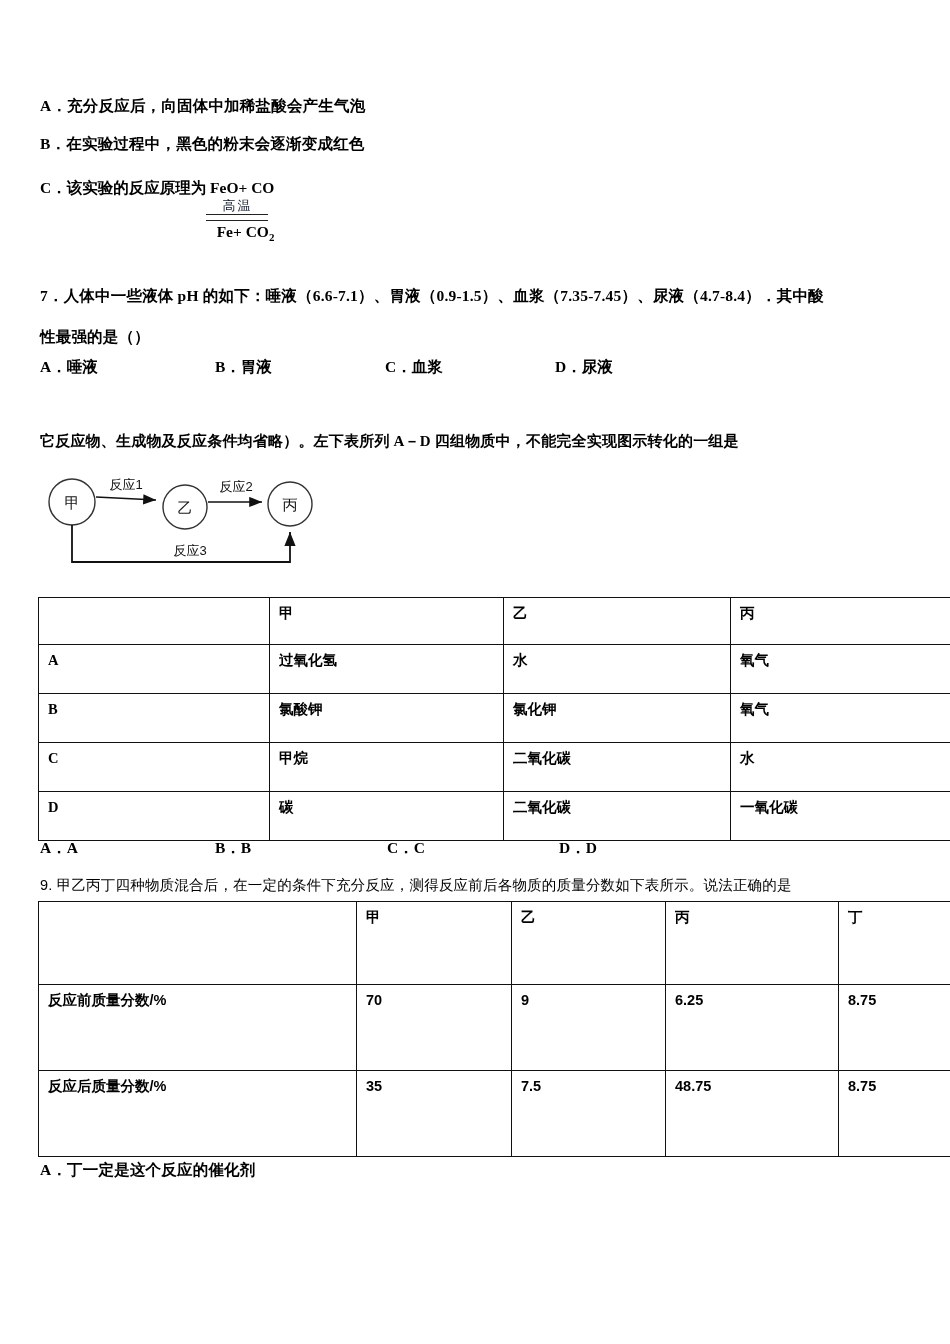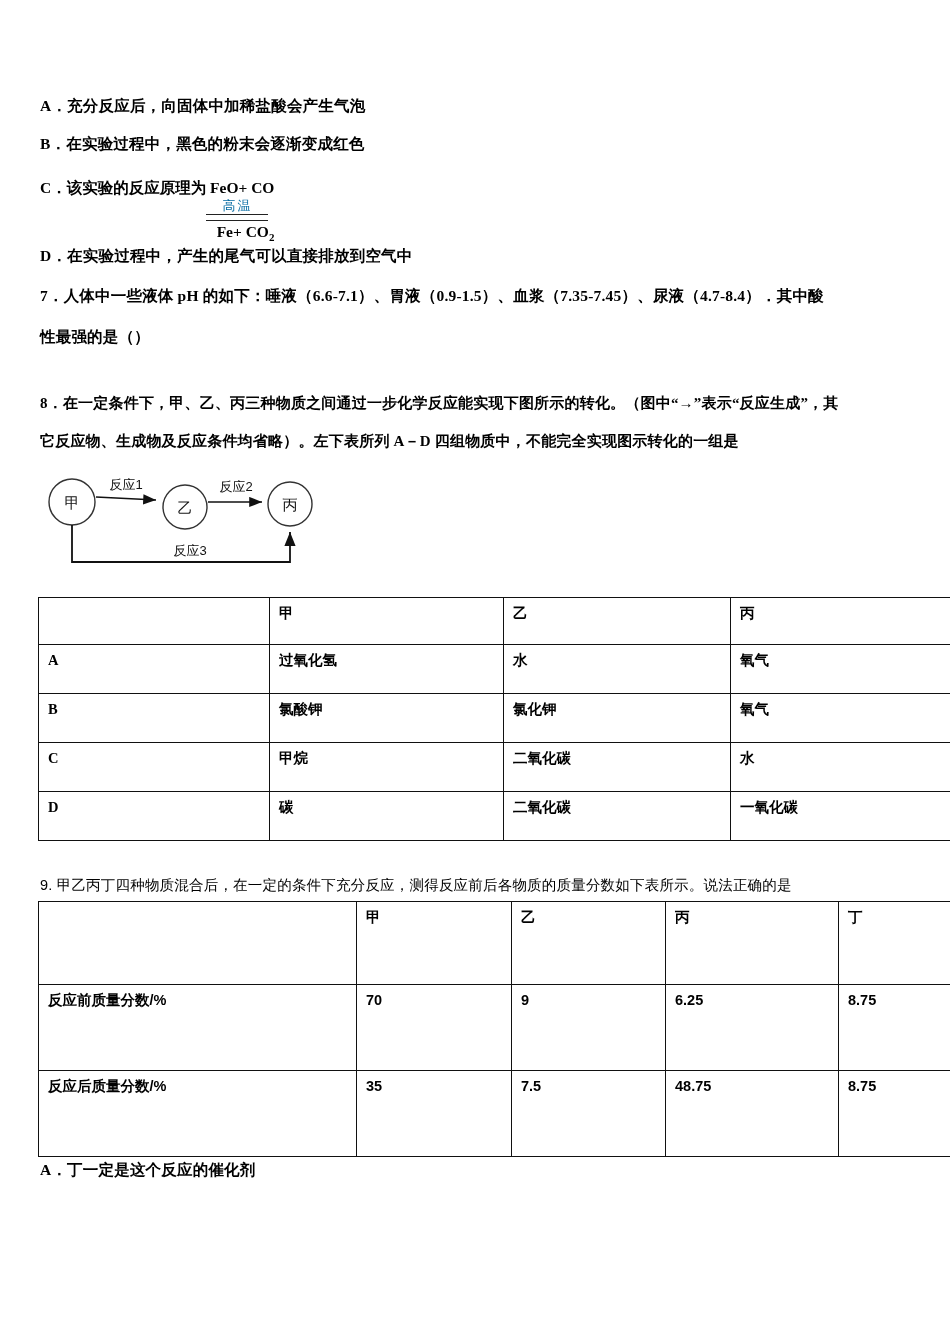--- a/index.html
+++ b/index.html
@@ -60,21 +60,21 @@
   .eq-cond {
     display: inline-flex;
     flex-direction: column;
     align-items: center;
     margin: 0 6px 2px 6px;
   }
   .eq-cond .condtxt {
     font-size: 13px;
     font-weight: normal;
     font-family: "Liberation Sans", "DejaVu Sans", sans-serif;
-    color: #0369a1;
+    color: #0f172a;
     line-height: 1.05;
     letter-spacing: 2px;
   }
   .eq-arrow {
     width: 62px;
     height: 5px;
     border-top: 1.6px solid #222;
     border-bottom: 1.6px solid #222;
     margin-top: 1px;
   }
@@ -137,27 +137,31 @@
 
   <div class="eqwrap" style="left:40px; top:178px;">
     <span>C．该实验的反应原理为 FeO+ CO</span>
     <span class="eq-cond">
       <span class="condtxt">高温</span>
       <span class="eq-arrow"></span>
     </span>
     <span><span>Fe+ CO</span><span class="sub">2</span></span>
   </div>
 
-  <div class="line opt" style="left:40px; top:246px;">D．在实验过程中，产生的尾气可以直接排放到空气中</div>
 
   <div class="line qtext" style="left:40px; top:286px;">7．人体中一些液体 pH 的如下：唾液（6.6‑7.1）、胃液（0.9‑1.5）、血浆（7.35‑7.45）、尿液（4.7‑8.4）．其中酸</div>
   <div class="line qtext" style="left:40px; top:327px;">性最强的是（）</div>
 
-
-  <div class="line qtext" style="left:40px; top:394px; font-size:15px;">8．在一定条件下，甲、乙、丙三种物质之间通过一步化学反应能实现下图所示的转化。（图中“→”表示“反应生成”，其</div>
+  <div class="optrow" style="left:40px; top:357px; width:620px;">
+    <span style="width:175px">A．唾液</span>
+    <span style="width:170px">B．胃液</span>
+    <span style="width:170px">C．血浆</span>
+    <span>D．尿液</span>
+  </div>
+
   <div class="line qtext" style="left:40px; top:432px; font-size:15px;font-family:Liberation Serif, serif;">它反应物、生成物及反应条件均省略）。左下表所列 A－D 四组物质中，不能完全实现图示转化的一组是</div>
 
   <div class="diagram">
     <svg width="330" height="108" viewBox="0 0 330 108" xmlns="http://www.w3.org/2000/svg">
       <defs>
         <marker id="ah" markerWidth="9" markerHeight="9" refX="8" refY="3.2" orient="auto">
           <path d="M0,0 L8,3.2 L0,6.4 z" fill="#111"></path>
         </marker>
       </defs>
 
@@ -208,20 +212,26 @@
       </tr>
       <tr class="body">
         <td class="c0 rowlab">D</td>
         <td class="c1">碳</td>
         <td class="c2">二氧化碳</td>
         <td class="c3">一氧化碳</td>
       </tr>
     </tbody>
   </table>
 
+  <div class="optrow" style="left:40px; top:838px; width:560px;">
+    <span style="width:175px">A．A</span>
+    <span style="width:172px">B．B</span>
+    <span style="width:172px">C．C</span>
+    <span>D．D</span>
+  </div>
 
   <div class="line q9text" style="left:40px; top:876px;">9. 甲乙丙丁四种物质混合后，在一定的条件下充分反应，测得反应前后各物质的质量分数如下表所示。说法正确的是</div>
 
   <table id="tbl-mass" class="grid">
     <tbody>
       <tr class="hdr">
         <td class="m0"></td>
         <td class="m1">甲</td>
         <td class="m2">乙</td>
         <td class="m3">丙</td>

